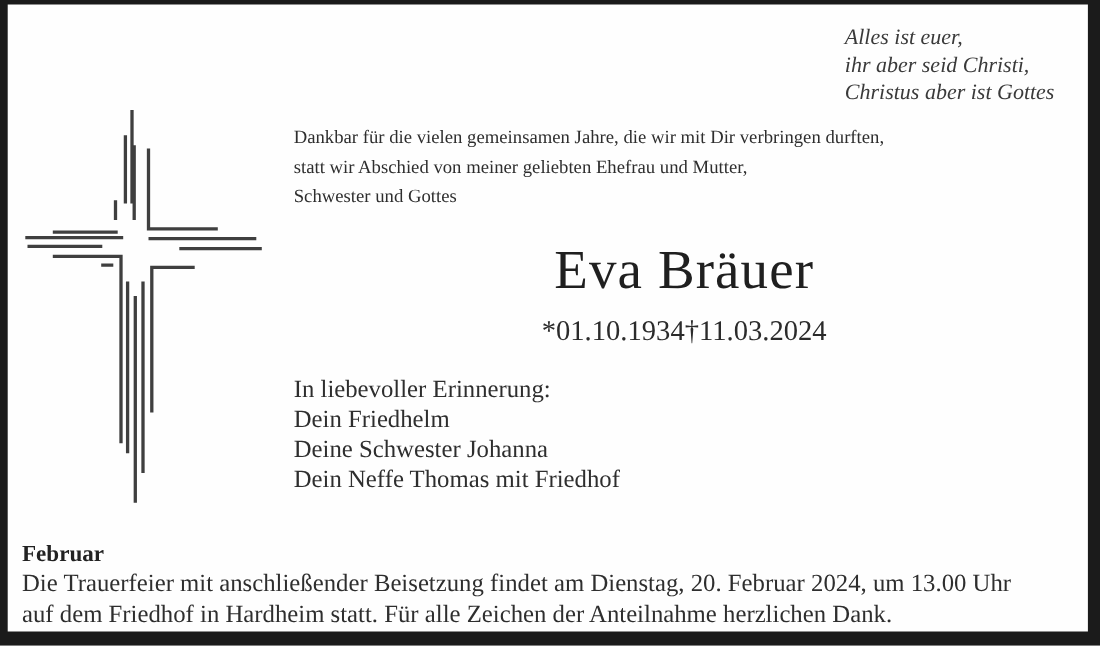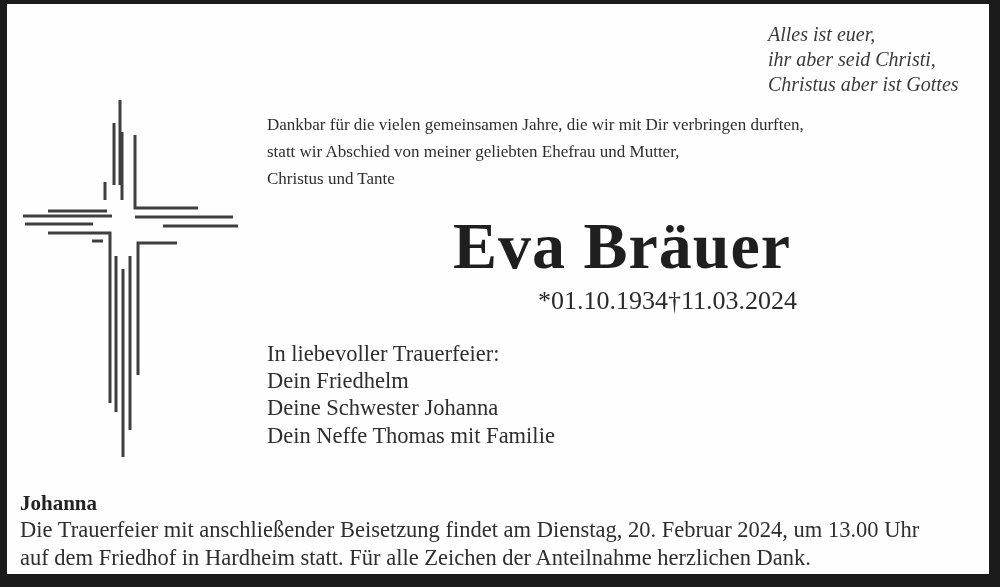--- a/index.html
+++ b/index.html
@@ -41,30 +41,30 @@
     white-space: nowrap;
   }
   .name-block {
     position: absolute;
     left: 440px;
     top: 215px;
     width: 350px;
     text-align: center;
   }
   .name {
-    font-size: 66px;
+    font-size: 50px;
     line-height: 53px;
-    font-weight: bold;
+    font-weight: normal;
     color: #1f1f1f;
     letter-spacing: 1px;
     white-space: nowrap;
   }
   .dates {
     display: flex;
-    justify-content: flex-end;
+    justify-content: center;
     margin-top: 14px;
     font-size: 26px;
     line-height: 30px;
     color: #2b2b2b;
   }
   .memorial {
     position: absolute;
     left: 260px;
     top: 336px;
     font-size: 22.5px;
@@ -101,37 +101,37 @@
     <path d="M110 12V97M104 35V97M112 44V112M95 94V112"></path>
     <path d="M125 47V120H188M38 145H100V315M167 155H128V287"></path>
     <path d="M38 123H97M13 128H102M15 136H83M82 153H93"></path>
     <path d="M125 129H223M153 138H228"></path>
     <path d="M106 168V324M113 181V369M120 168V342"></path>
   </svg>
 
   <div class="intro">
     <div>Dankbar für die vielen gemeinsamen Jahre, die wir mit Dir verbringen durften,</div>
     <div>statt wir Abschied von meiner geliebten Ehefrau und Mutter,</div>
-    <div>Christus und Tante</div>
+    <div>Schwester und Gottes</div>
   </div>
 
   <div class="name-block">
     <div class="name">Eva Bräuer</div>
     <div class="dates">
       <span>*01.10.1934</span>
       <span>†11.03.2024</span>
     </div>
   </div>
 
   <div class="memorial">
-    <div>In liebevoller Trauerfeier:</div>
+    <div>In liebevoller Erinnerung:</div>
     <div>Dein Friedhelm</div>
     <div>Deine Schwester Johanna</div>
-    <div>Dein Neffe Thomas mit Familie</div>
+    <div>Dein Neffe Thomas mit Friedhof</div>
   </div>
 
   <div class="funeral">
-    <div class="place">Johanna</div>
+    <div class="place">Februar</div>
     <div>Die Trauerfeier mit anschließender Beisetzung findet am Dienstag, 20. Februar 2024, um 13.00 Uhr</div>
     <div>auf dem Friedhof in Hardheim statt. Für alle Zeichen der Anteilnahme herzlichen Dank.</div>
   </div>
 
 </div>
 
 </body></html>

